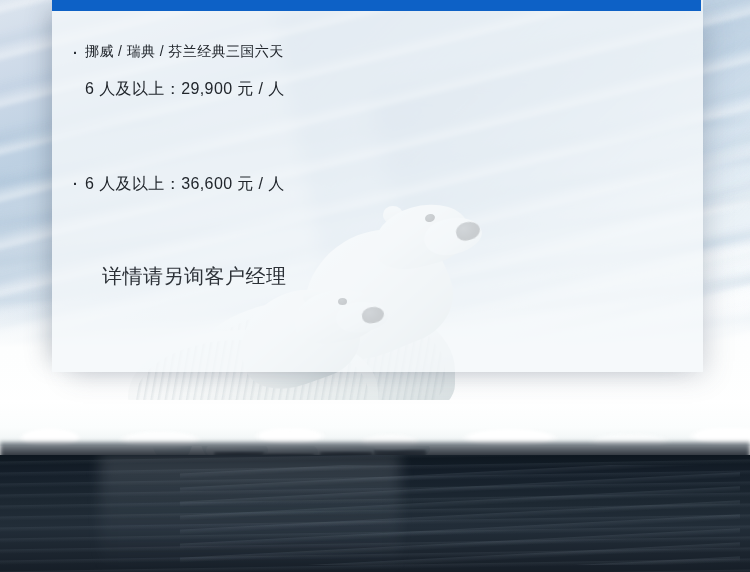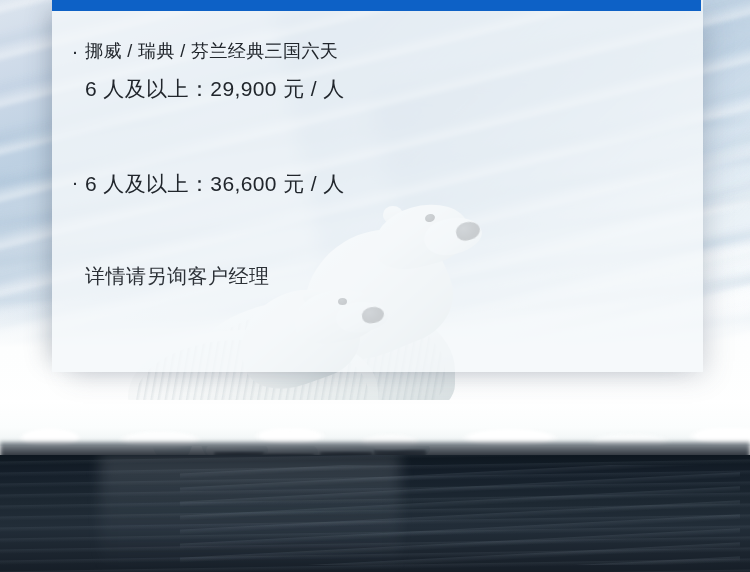--- a/index.html
+++ b/index.html
@@ -300,37 +300,37 @@
     width: 20px;
     flex: 0 0 20px;
     color: #2a2f36;
     font-size: 21px;
     line-height: 36px;
     text-align: center;
     user-select: none;
   }
   .offer-lines { flex: 1 1 auto; }
   .offer-title {
-    font-size: 18px;
+    font-size: 14px;
     line-height: 36px;
     color: #21262c;
     letter-spacing: 0.4px;
     white-space: nowrap;
   }
   .offer-price {
-    font-size: 21px;
+    font-size: 16px;
     line-height: 36px;
     color: #21262c;
     letter-spacing: 0.4px;
     white-space: nowrap;
     margin-top: 2px;
   }
   .note {
     margin-top: 58px;
-    padding-left: 33px;
+    padding-left: 50px;
     font-size: 20px;
     line-height: 32px;
     color: #2c3137;
     letter-spacing: 0.5px;
     white-space: nowrap;
   }
 </style>
 </head>
 <body>
 

